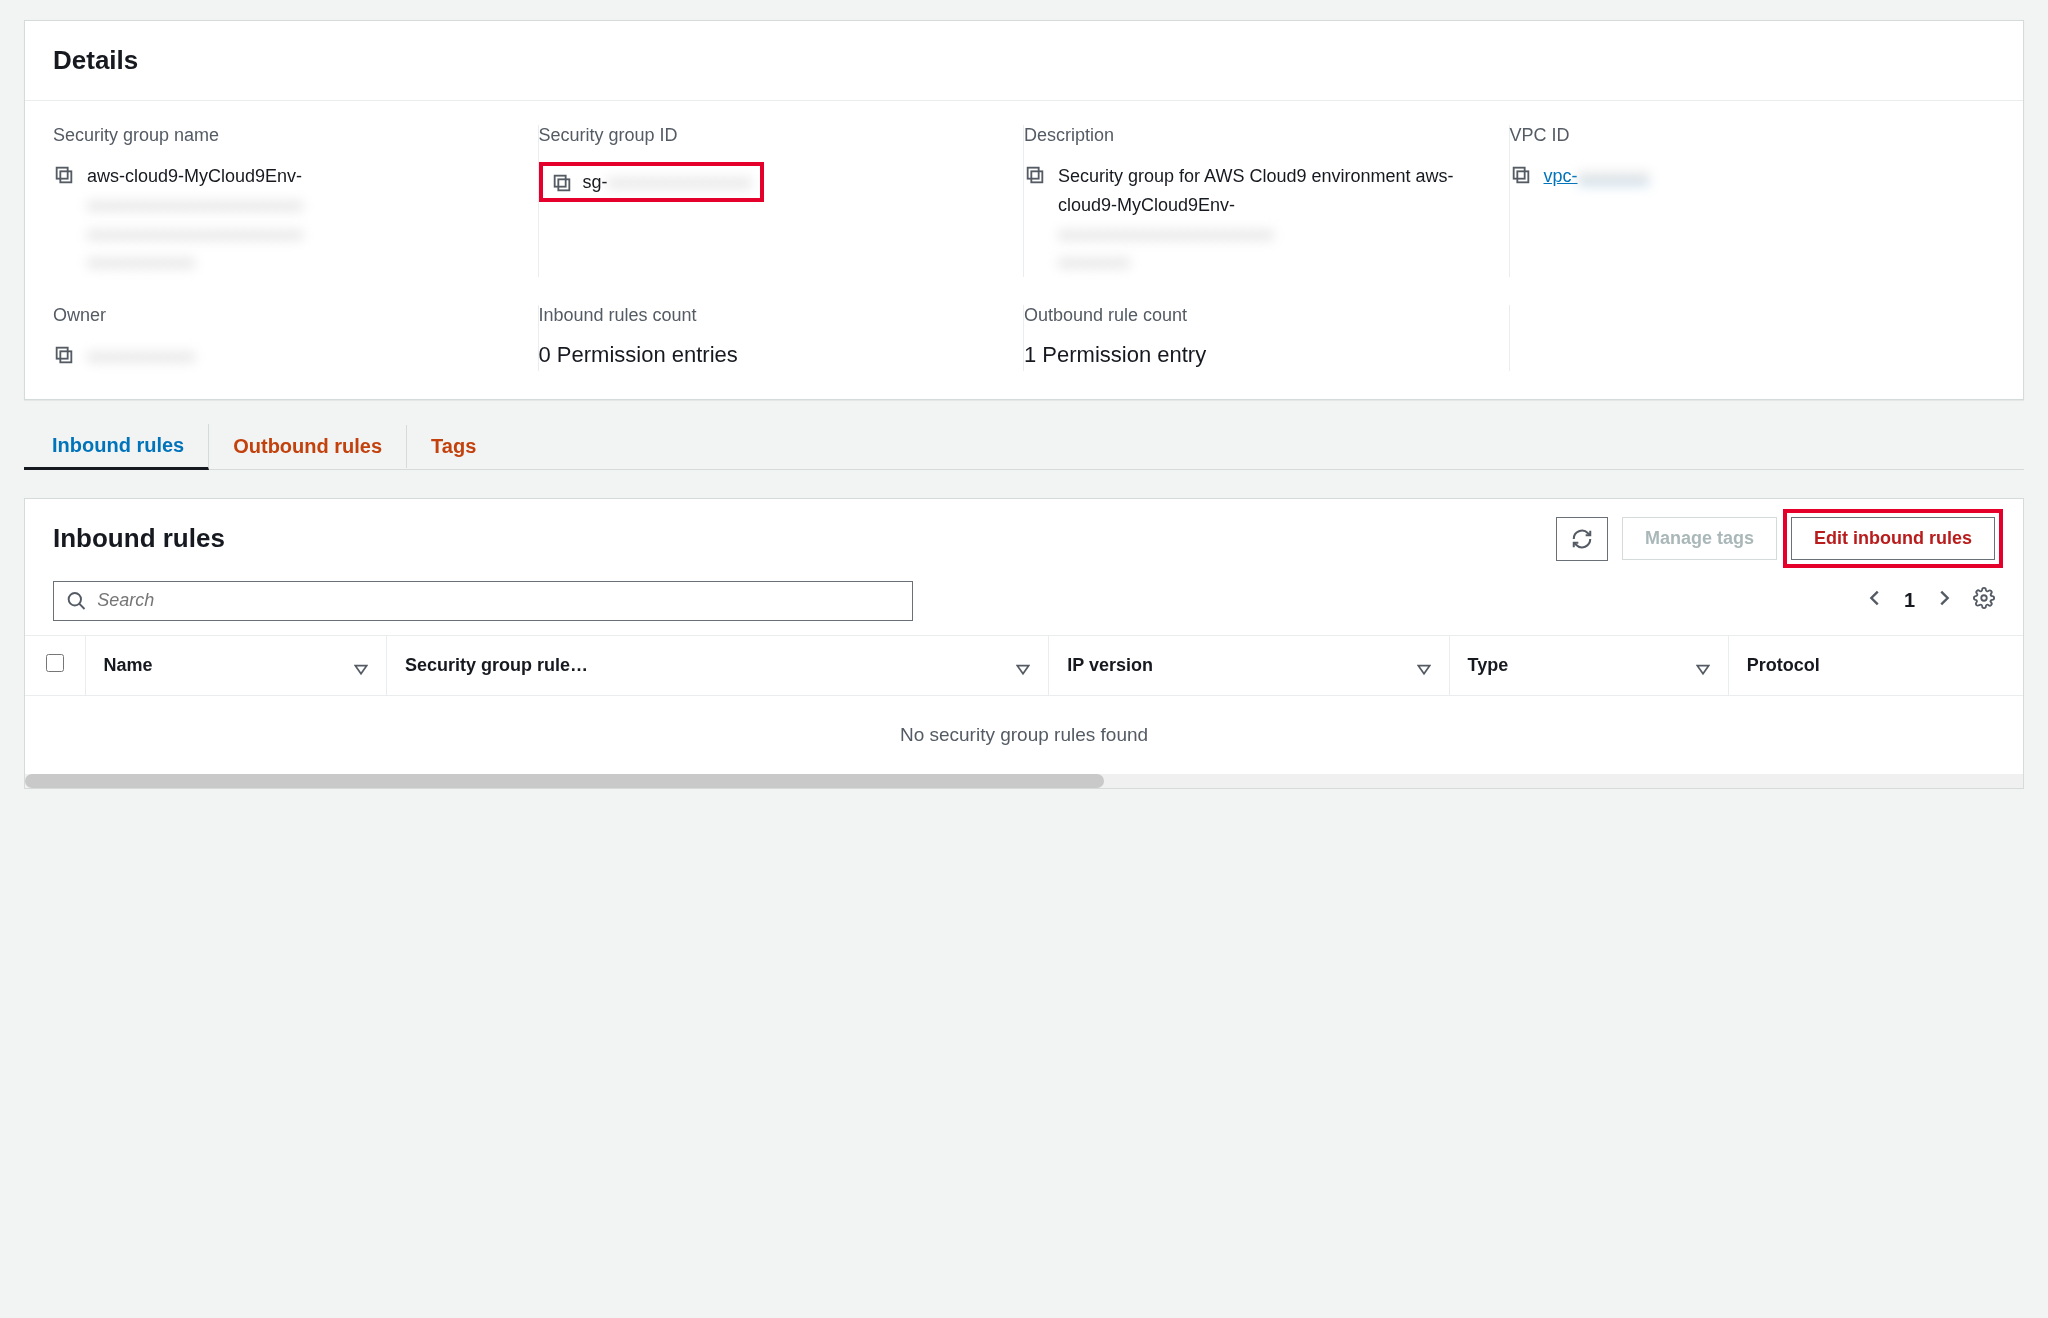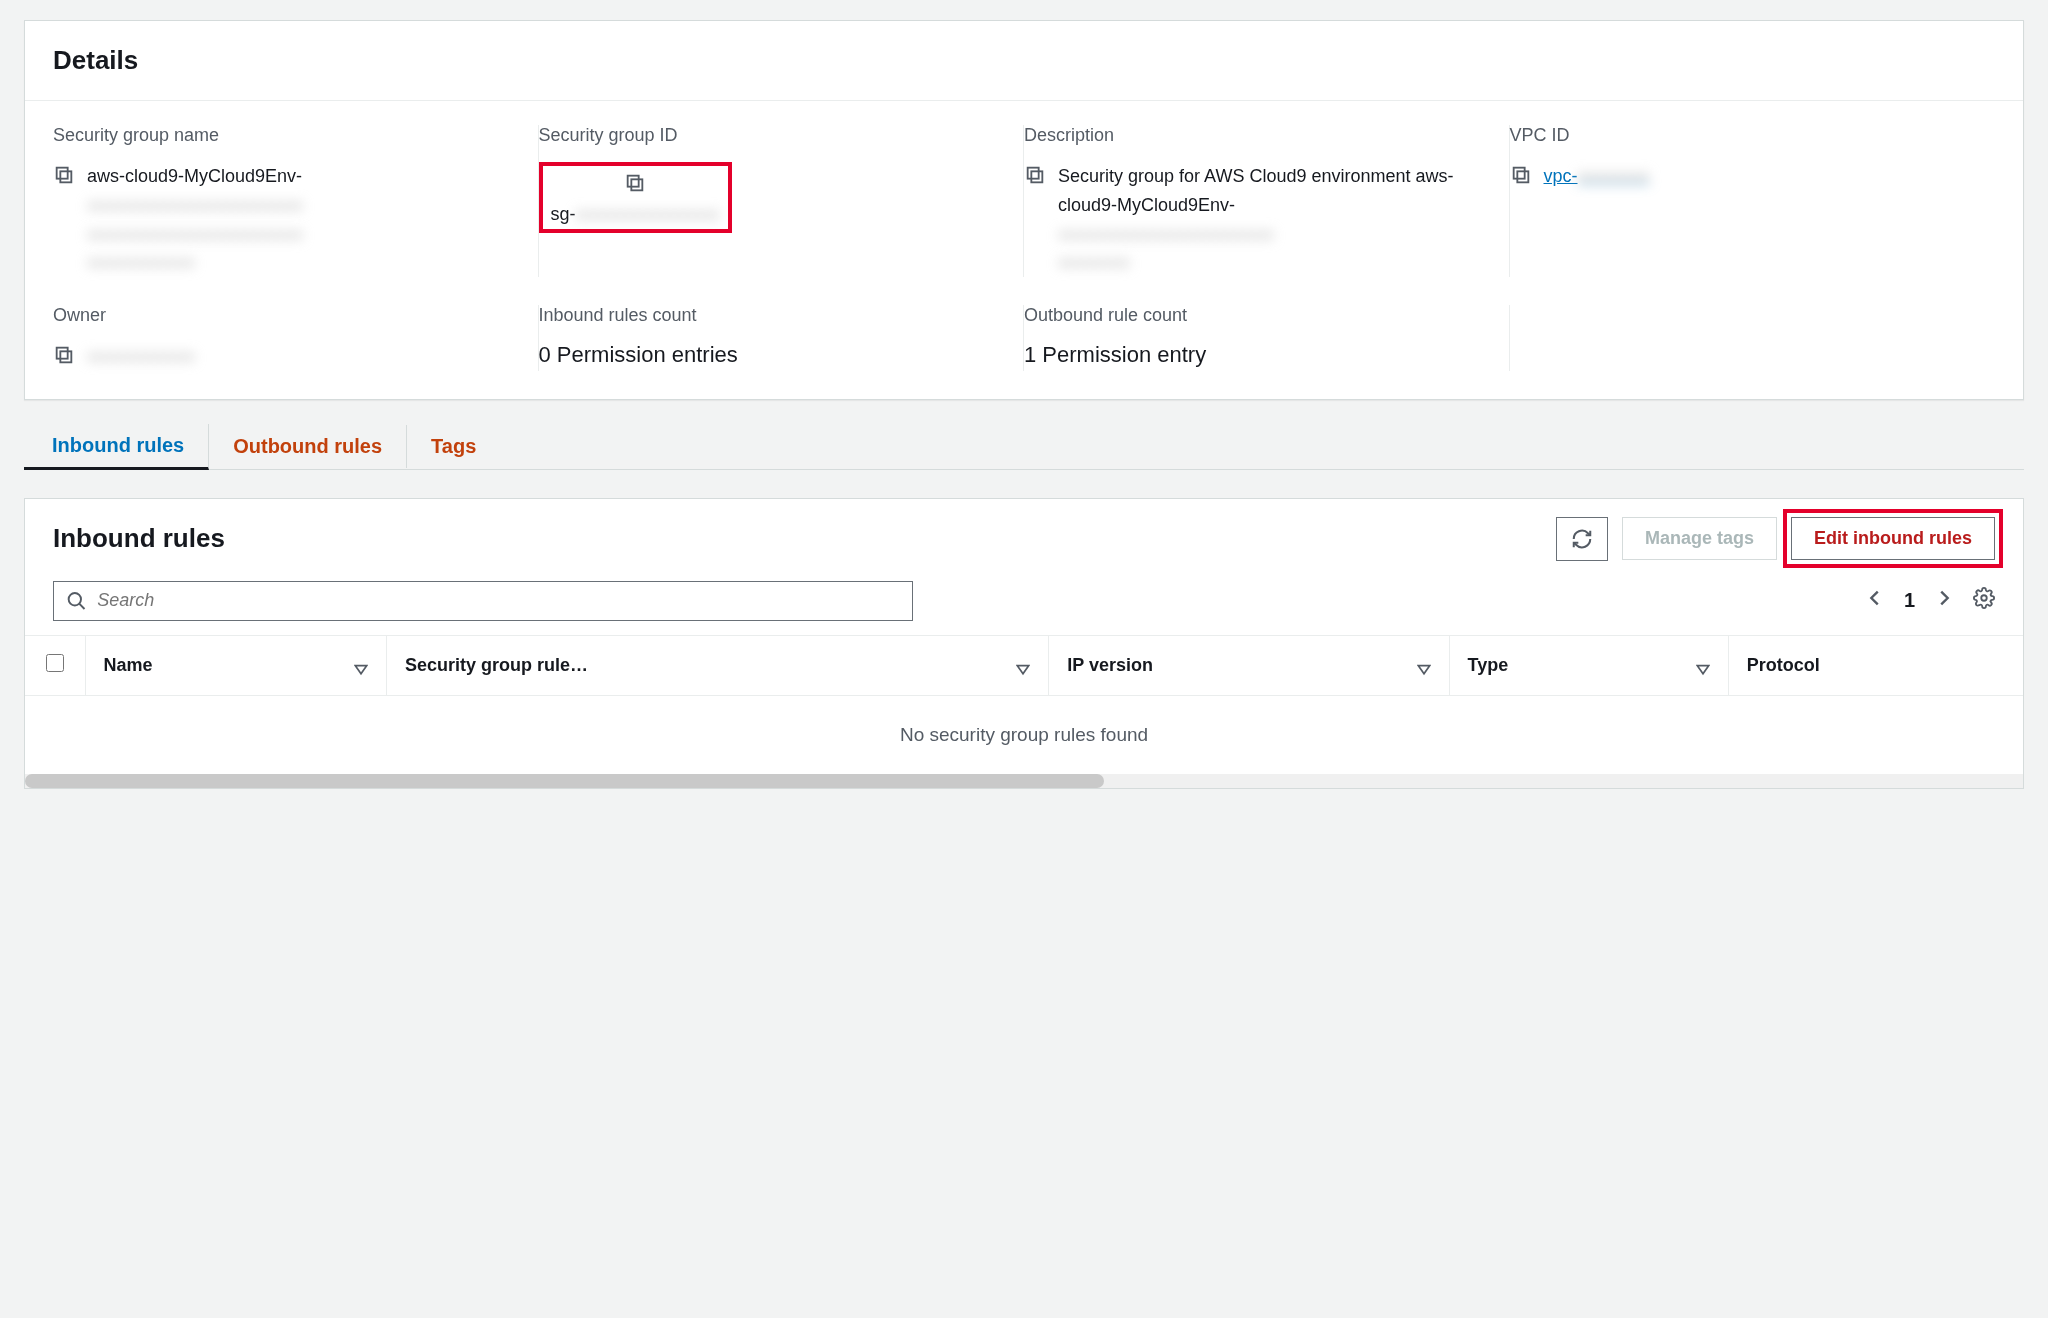--- a/index.html
+++ b/index.html
@@ -62,21 +62,20 @@
     filter: blur(6px);
     color: #bcbcbc;
     user-select: none;
   }
   .redbox {
     border: 4px solid #e4002b;
     padding: 4px 8px;
     display: inline-flex;
     align-items: center;
     gap: 10px;
-    flex-direction: column;
   }
   a.link { color: #0073bb; text-decoration: underline; }
 
   
   .tabs {
     display: flex;
     align-items: center;
     border-bottom: 1px solid #d5dbdb;
     margin-bottom: 28px;
   }

